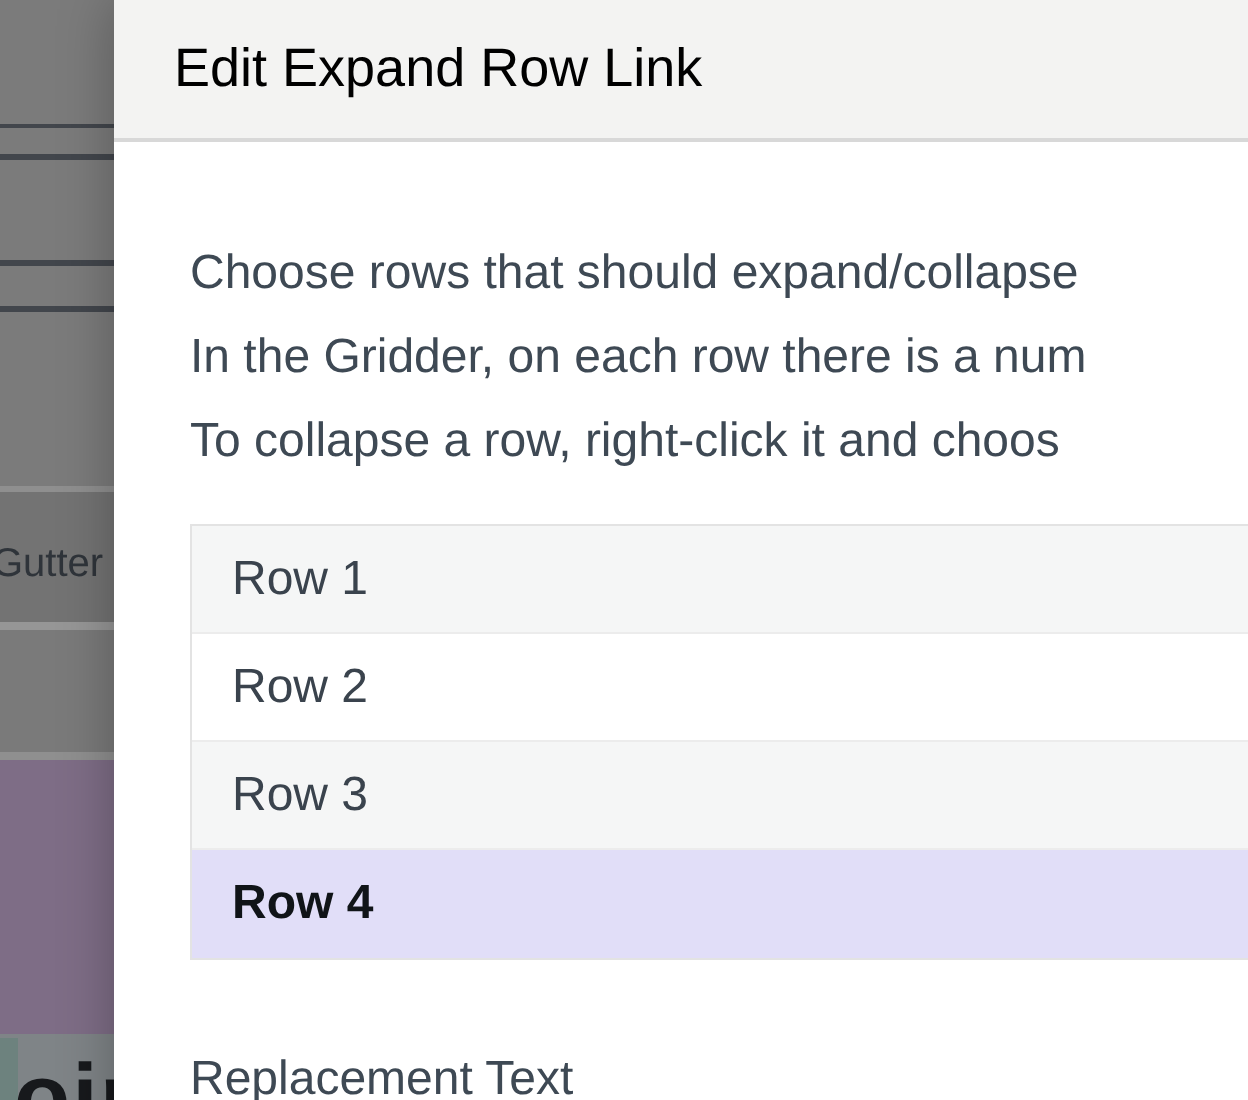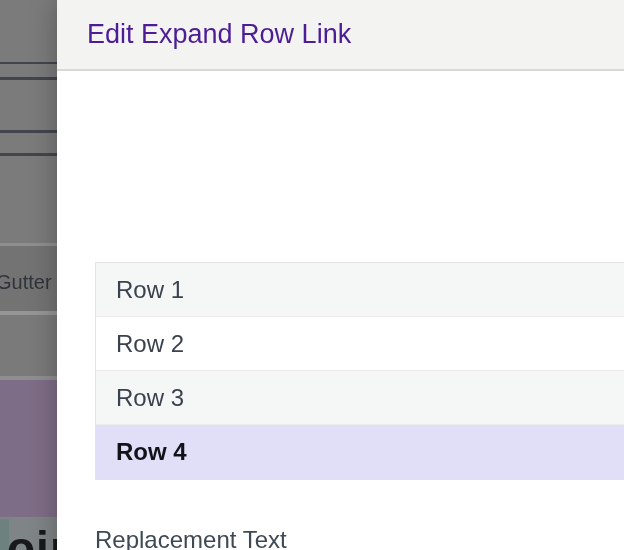--- a/index.html
+++ b/index.html
@@ -72,21 +72,21 @@
     position: absolute; left: 0; top: 0;
     width: 100%; height: 71px;
     background: #f3f3f2;
     border-bottom: 2px solid #d8d8d8;
     display: flex; align-items: center;
     padding-left: 30px;
   }
   .modal-title {
     font-size: 27px;
     font-weight: 400;
-    color: #4c1d95;
+    color: #000000;
     white-space: nowrap;
   }
 
   .modal-desc {
     position: absolute; left: 38px; top: 116px;
   }
   .modal-desc p {
     font-size: 24px;
     line-height: 42px;
     color: #3e4954;
@@ -148,20 +148,25 @@
     <div class="bg-band bottom-band"></div>
     <div class="teal-chip"></div>
     <div class="bg-heading-fragment">oin</div>
   </div>
 
   <div class="modal">
     <div class="modal-header">
       <div class="modal-title">Edit Expand Row Link</div>
     </div>
 
+    <div class="modal-desc">
+      <p>Choose rows that should expand/collapse</p>
+      <p>In the Gridder, on each row there is a num</p>
+      <p>To collapse a row, right-click it and choos</p>
+    </div>
 
     <div class="row-list">
       <div class="row-item alt">Row 1</div>
       <div class="row-item">Row 2</div>
       <div class="row-item alt">Row 3</div>
       <div class="row-item selected">Row 4</div>
     </div>
 
     <div class="field-label">Replacement Text</div>
   </div>

